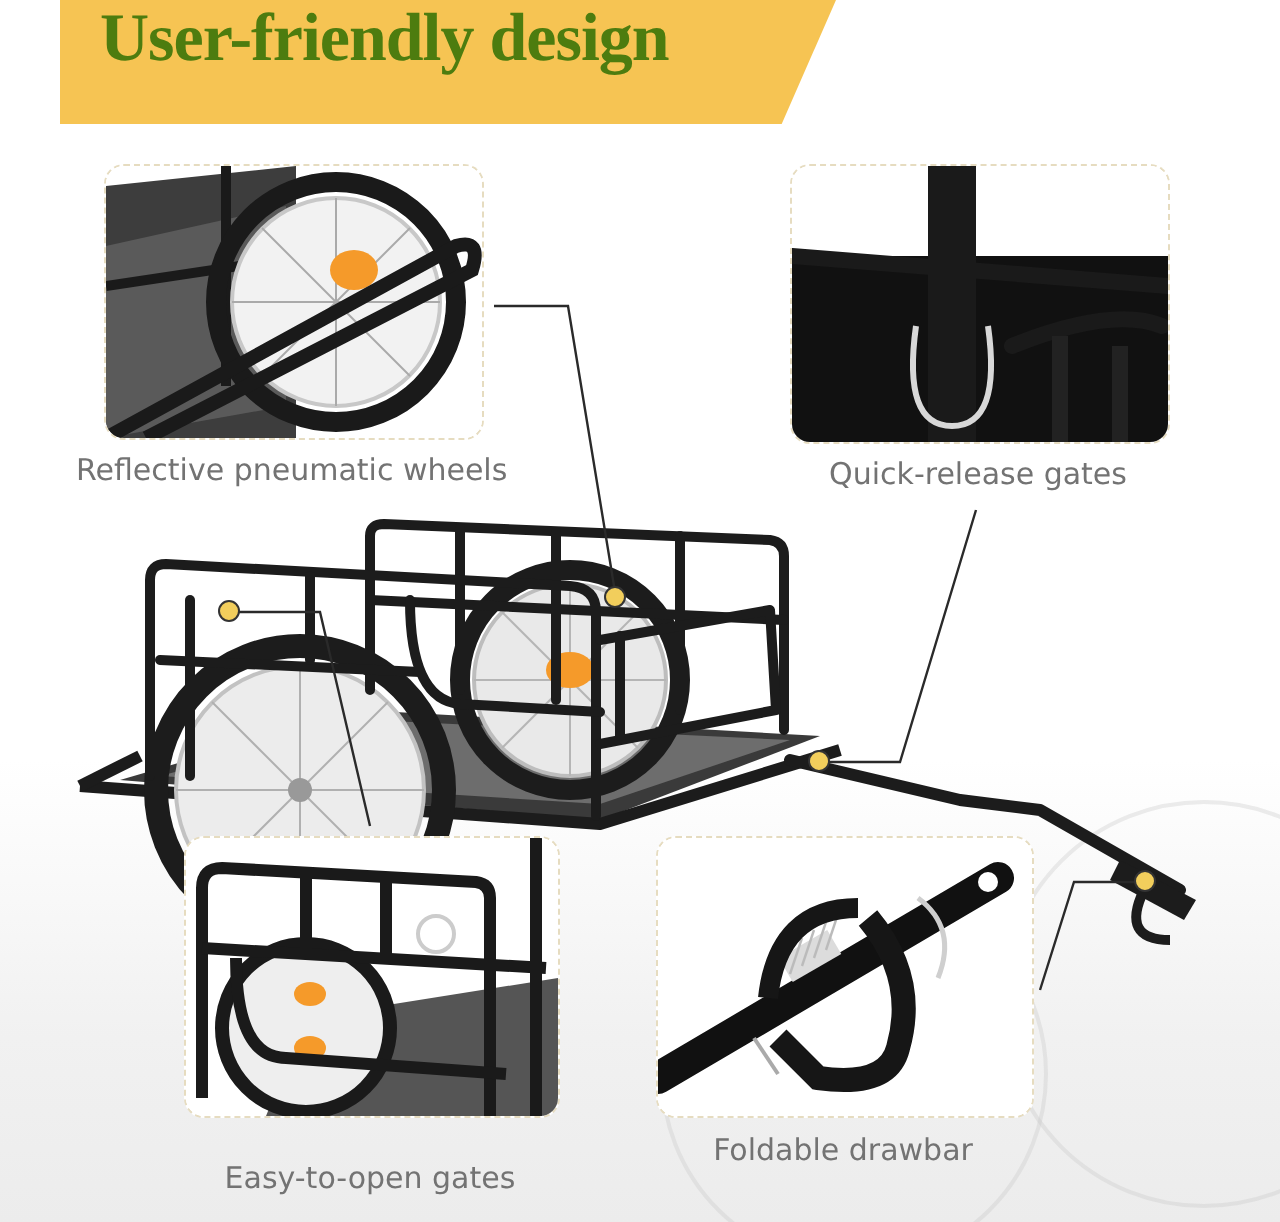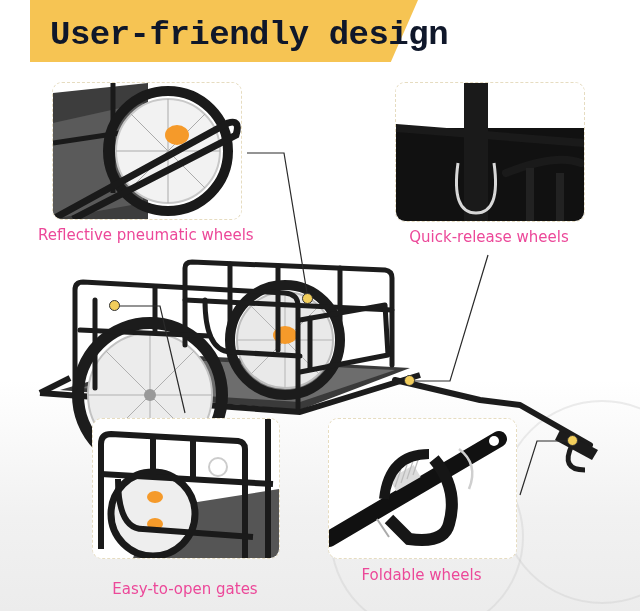--- a/index.html
+++ b/index.html
@@ -15,31 +15,31 @@
     .bg-wheel {
       position: absolute; border-radius: 50%;
       border: 2px solid rgba(200,200,200,0.35);
     }
     .banner {
       position: absolute; left: 30px; top: 0; width: 388px; height: 62px;
       background: #F6C453;
       clip-path: polygon(0 0, 100% 0, 93% 100%, 0 100%);
     }
     .banner-text {
-      position: absolute; left: 50px; top: 16px;
-      font-family: Liberation Mono, monospace; font-weight: bold;
-      font-size: 34px; color: #0f172a; letter-spacing: -0.5px;
+      position: absolute; left: 50px; top: 1px;
+      font-family: Liberation Serif, serif; font-weight: bold;
+      font-size: 34px; color: #4d7c0f; letter-spacing: -0.5px;
       white-space: nowrap;
     }
     .panel {
       position: absolute; border: 1.5px dashed #e6dcc0; border-radius: 10px;
       overflow: hidden; background: #ffffff;
     }
     .caption {
-      position: absolute; font-size: 15px; color: #ec4899; white-space: nowrap;
+      position: absolute; font-size: 15px; color: #737373; white-space: nowrap;
       text-align: center;
     }
     .dot {
       position: absolute; width: 9px; height: 9px; border-radius: 50%;
       background: #F2CE5C; border: 1.5px solid #333;
     }
     svg { display: block; }
     .overlay { position: absolute; left: 0; top: 0; pointer-events: none; }
   </style>
 </head>
@@ -153,21 +153,21 @@
     <g stroke="#1a1a1a" stroke-width="8" fill="none" stroke-linecap="round">
       <line x1="0" y1="45" x2="188" y2="60"></line>
       <path d="M110,90 Q160,70 185,80"></path>
     </g>
     <rect x="68" y="0" width="24" height="138" fill="#1a1a1a"></rect>
     <path d="M62,80 Q55,130 80,130 Q105,130 98,80" fill="none" stroke="#d8d8d8" stroke-width="3"></path>
     <rect x="130" y="85" width="8" height="53" fill="#222"></rect>
     <rect x="160" y="90" width="8" height="48" fill="#222"></rect>
   </svg>
 </div>
-<div class="caption" style="left:395px;top:228px;width:188px;">Quick-release wheels</div>
+<div class="caption" style="left:395px;top:228px;width:188px;">Quick-release gates</div>
 
 <div class="panel" style="left:92px;top:418px;width:186px;height:139px;">
   <svg width="186" height="139" viewBox="0 0 186 139">
     <rect x="0" y="0" width="186" height="139" fill="#ffffff"></rect>
     <polygon points="60,90 186,70 186,139 40,139" fill="#555"></polygon>
     <circle cx="60" cy="95" r="42" fill="#eeeeee" stroke="#1a1a1a" stroke-width="7"></circle>
     <ellipse cx="62" cy="78" rx="8" ry="6" fill="#F59A2A"></ellipse>
     <ellipse cx="62" cy="105" rx="8" ry="6" fill="#F59A2A"></ellipse>
     <g stroke="#1a1a1a" stroke-width="6" fill="none" stroke-linejoin="round">
       <path d="M8,130 L8,25 Q8,15 18,15 L145,22 Q152,23 152,30 L152,139"></path>
@@ -193,13 +193,13 @@
         <line x1="72" y1="64" x2="78" y2="46"></line>
       <line x1="78" y1="60" x2="84" y2="42"></line>
         <line x1="84" y1="56" x2="90" y2="38"></line>
     </g>
     <path d="M105,40 Q130,70 120,105 Q115,125 80,120 L60,100" fill="none" stroke="#161616" stroke-width="12"></path>
     <path d="M55,80 Q60,35 100,35" fill="none" stroke="#161616" stroke-width="10"></path>
     <path d="M130,30 Q150,45 140,70" fill="none" stroke="#cfcfcf" stroke-width="2.5"></path>
     <path d="M48,100 L60,118" stroke="#aaa" stroke-width="2"></path>
   </svg>
 </div>
-<div class="caption" style="left:328px;top:566px;width:187px;">Foldable wheels</div>
+<div class="caption" style="left:328px;top:566px;width:187px;">Foldable drawbar</div>
 
 </body></html>

